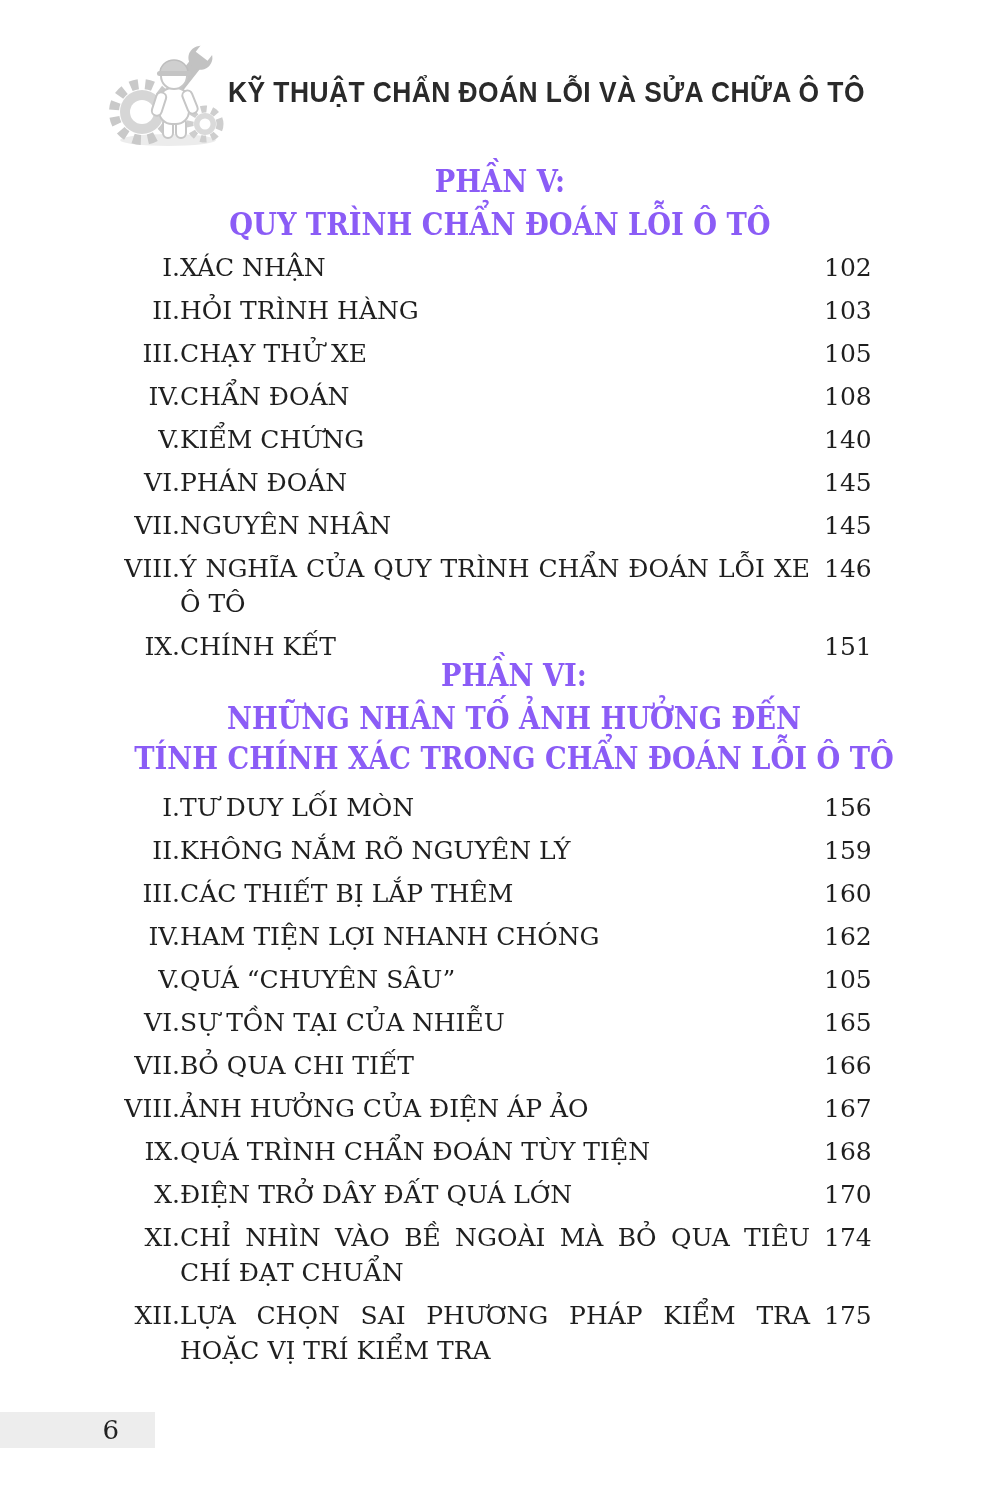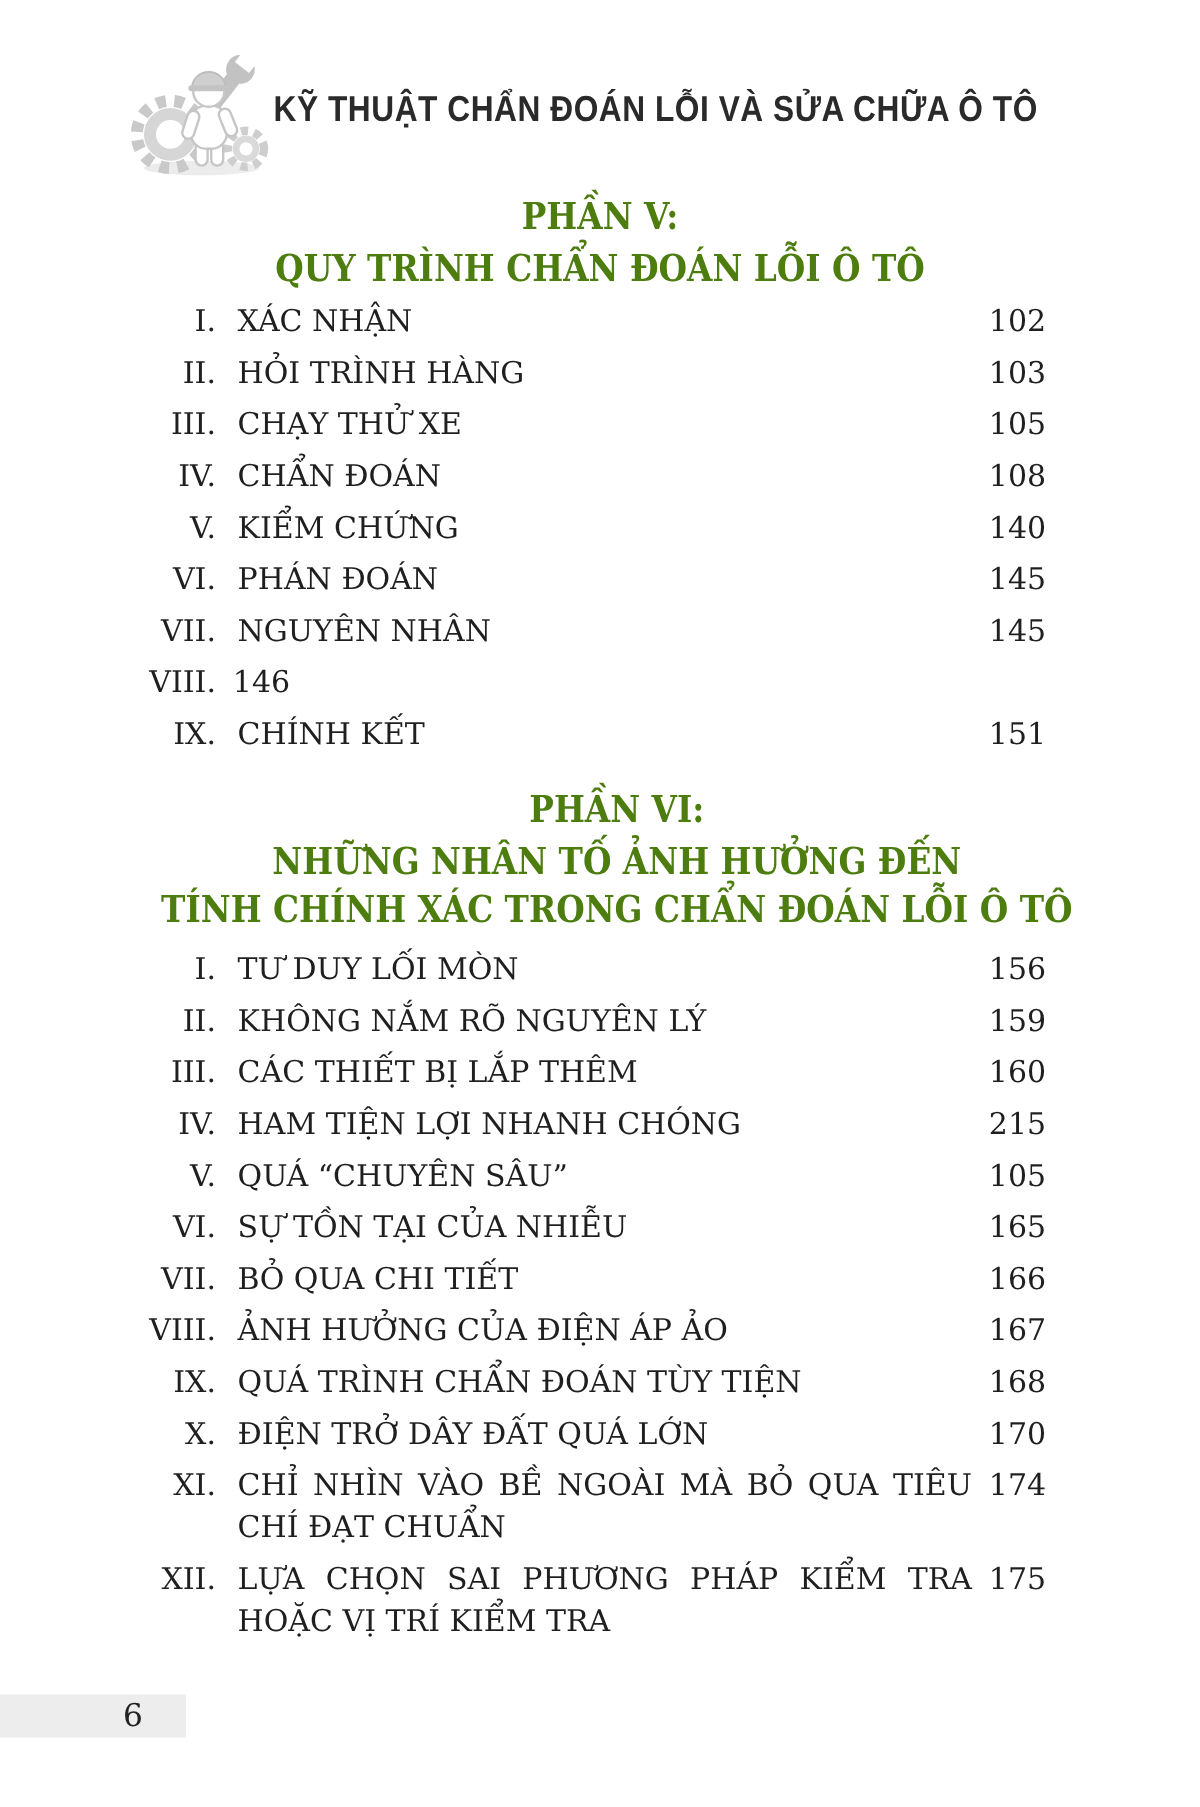--- a/index.html
+++ b/index.html
@@ -6,34 +6,34 @@
   .page{position:relative;width:1000px;height:1506px;background:#ffffff;overflow:hidden;
         font-family:"DejaVu Serif","Liberation Serif",serif;color:#1f1f1f;}
 
   
   .header-logo{position:absolute;left:106px;top:40px;width:124px;height:108px;}
   .header-title{position:absolute;left:228px;top:74px;font-family:"Liberation Sans","DejaVu Sans",sans-serif;
         font-size:30px;font-weight:bold;letter-spacing:.5px;color:#2a2a2a;white-space:nowrap;
         transform:scaleX(.88);transform-origin:left center;line-height:36px;}
 
   
-  .sec-head{position:absolute;left:0;width:1000px;text-align:center;font-weight:bold;color:#4d7c0f;}
+  .sec-head{position:absolute;left:0;width:1000px;text-align:center;font-weight:bold;color:#8b5cf6;}
   .sec-line{display:block;font-size:31px;line-height:46px;transform:scaleX(.88);transform-origin:50% 50%;white-space:nowrap;}
   .sec-line.sub{line-height:40px;}
   #sec5-head{top:158px;}
   #sec6-head{top:652px;padding-left:14px;}
   #sec6-head .sub:first-of-type{margin-top:8px;}
 
   
   .toc{position:absolute;left:108px;right:118px;}
   #toc5{top:250px;}
   #toc6{top:790px;}
   .toc-row{display:flex;align-items:flex-start;margin-bottom:8px;font-size:25px;line-height:35px;}
   .toc-num{width:72px;text-align:right;flex:none;}
-  .toc-title{flex:1;margin-left:18px;text-align:justify;}
+  .toc-title{flex:1;margin-left:0;text-align:justify;}
   .toc-page{width:58px;margin-left:14px;flex:none;}
 
   
   .footer-bar{position:absolute;left:0;top:1412px;width:155px;height:36px;background:#ededed;}
   .footer-page{display:block;text-align:right;padding-right:36px;font-size:26px;line-height:36px;color:#222;}
 </style>
 </head>
 <body>
 
 <div class="page">
@@ -113,20 +113,21 @@
       <span class="toc-title">PHÁN ĐOÁN</span>
       <span class="toc-page">145</span>
     </div>
       <div class="toc-row">
       <span class="toc-num">VII.</span>
       <span class="toc-title">NGUYÊN NHÂN</span>
       <span class="toc-page">145</span>
     </div>
       <div class="toc-row">
       <span class="toc-num">VIII.</span>
+      <span class="toc-title">Ý NGHĨA CỦA QUY TRÌNH CHẨN ĐOÁN LỖI XE Ô TÔ</span>
       <span class="toc-page">146</span>
     </div>
       <div class="toc-row">
       <span class="toc-num">IX.</span>
       <span class="toc-title">CHÍNH KẾT</span>
       <span class="toc-page">151</span>
     </div>
     </div>
 
   <div class="sec-head" id="sec6-head">
@@ -148,21 +149,21 @@
       <span class="toc-page">159</span>
     </div>
       <div class="toc-row">
       <span class="toc-num">III.</span>
       <span class="toc-title">CÁC THIẾT BỊ LẮP THÊM</span>
       <span class="toc-page">160</span>
     </div>
       <div class="toc-row">
       <span class="toc-num">IV.</span>
       <span class="toc-title">HAM TIỆN LỢI NHANH CHÓNG</span>
-      <span class="toc-page">215</span>
+      <span class="toc-page">162</span>
     </div>
       <div class="toc-row">
       <span class="toc-num">V.</span>
       <span class="toc-title">QUÁ “CHUYÊN SÂU”</span>
       <span class="toc-page">105</span>
     </div>
       <div class="toc-row">
       <span class="toc-num">VI.</span>
       <span class="toc-title">SỰ TỒN TẠI CỦA NHIỄU</span>
       <span class="toc-page">165</span>

